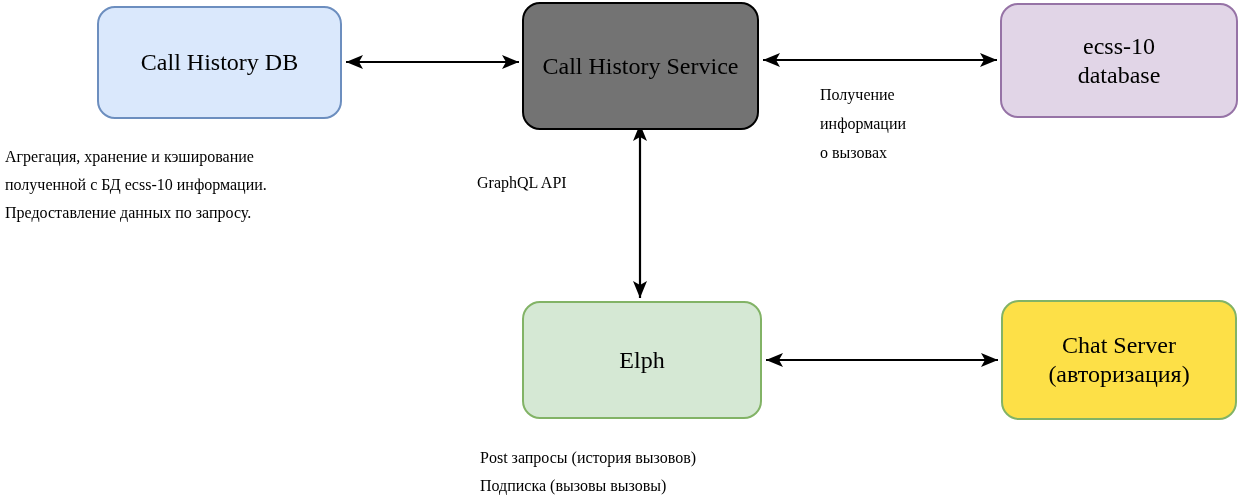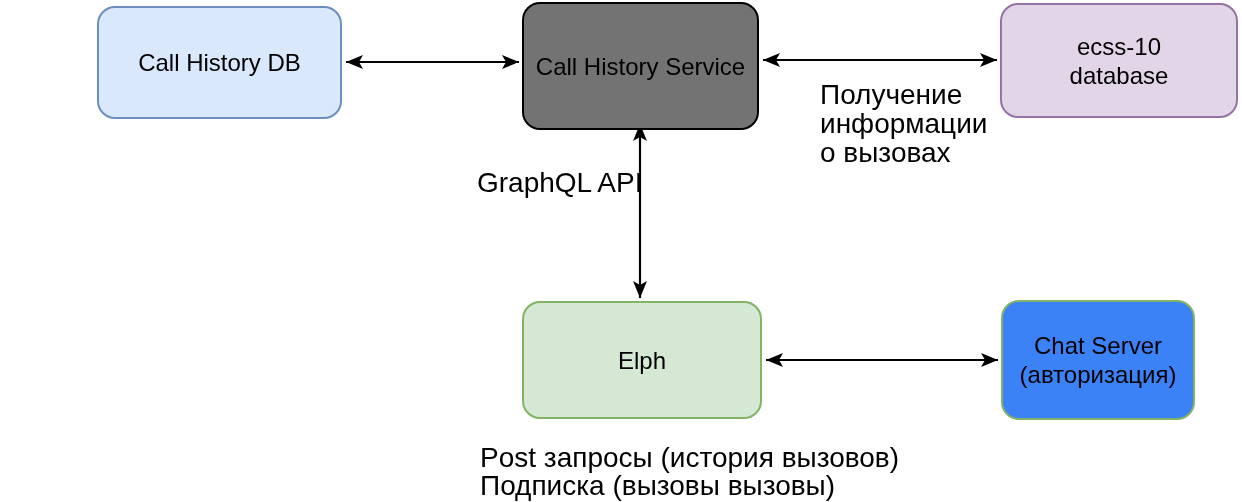--- a/index.html
+++ b/index.html
@@ -1,32 +1,32 @@
 <!DOCTYPE html>
 <html><head>
 <meta charset="utf-8">
 <style>
   html,body{margin:0;padding:0;background:#ffffff;}
   .canvas{
     position:relative;width:1242px;height:502px;background:#ffffff;
-    font-family:Liberation Sans, sans-serif;color:#000;overflow:hidden;
+    font-family:Liberation Serif, serif;color:#000;overflow:hidden;
   }
   .edges{position:absolute;left:0;top:0;width:1242px;height:502px;}
   .node{
     position:absolute;box-sizing:border-box;
     display:flex;align-items:center;justify-content:center;
     text-align:center;font-size:24px;line-height:29px;
     border-radius:18px;border:2px solid #000;white-space:pre-line;
   }
   .node-db{left:97px;top:6px;width:245px;height:113px;background:#dae8fc;border-color:#6c8ebf;}
   .node-service{left:522px;top:2px;width:237px;height:128px;background:#737373;border-color:#000000;text-align:center;}
   .node-ecss{left:1000px;top:3px;width:238px;height:115px;background:#e1d5e7;border-color:#9673a6;}
   .node-elph{left:522px;top:301px;width:240px;height:118px;background:#d5e8d4;border-color:#82b366;}
-  .node-chat{left:1001px;top:300px;width:194px;height:120px;background:#3b82f6;border-color:#82b366;}
-  .note{position:absolute;font-size:28px;line-height:28px;white-space:pre-line;}
+  .node-chat{left:1001px;top:300px;width:236px;height:120px;background:#fde047;border-color:#82b366;}
+  .note{position:absolute;font-size:16px;line-height:28px;white-space:pre-line;}
   .note-db{left:5px;top:143px;}
   .note-graphql{left:477px;top:144px;margin-top:25px;}
   .note-callinfo{left:820px;top:80px;line-height:29px;}
   .note-authtoken{left:838px;top:327px;}
   .note-elph{left:480px;top:444px;}
 </style>
 </head>
 <body>
 
 <div class="canvas">
@@ -58,20 +58,23 @@
 
   <div class="node node-elph">
     <span>Elph</span>
   </div>
 
   <div class="node node-chat">
     <span>Chat Server
 (авторизация)</span>
   </div>
 
+  <div class="note note-db">Агрегация, хранение и кэширование
+полученной с БД ecss-10 информации.
+Предоставление данных по запросу.</div>
 
   <div class="note note-graphql">GraphQL API</div>
 
   <div class="note note-callinfo">Получение
 информации
 о вызовах</div>
 
 
   <div class="note note-elph">Post запросы (история вызовов)
 Подписка (вызовы вызовы)</div>

